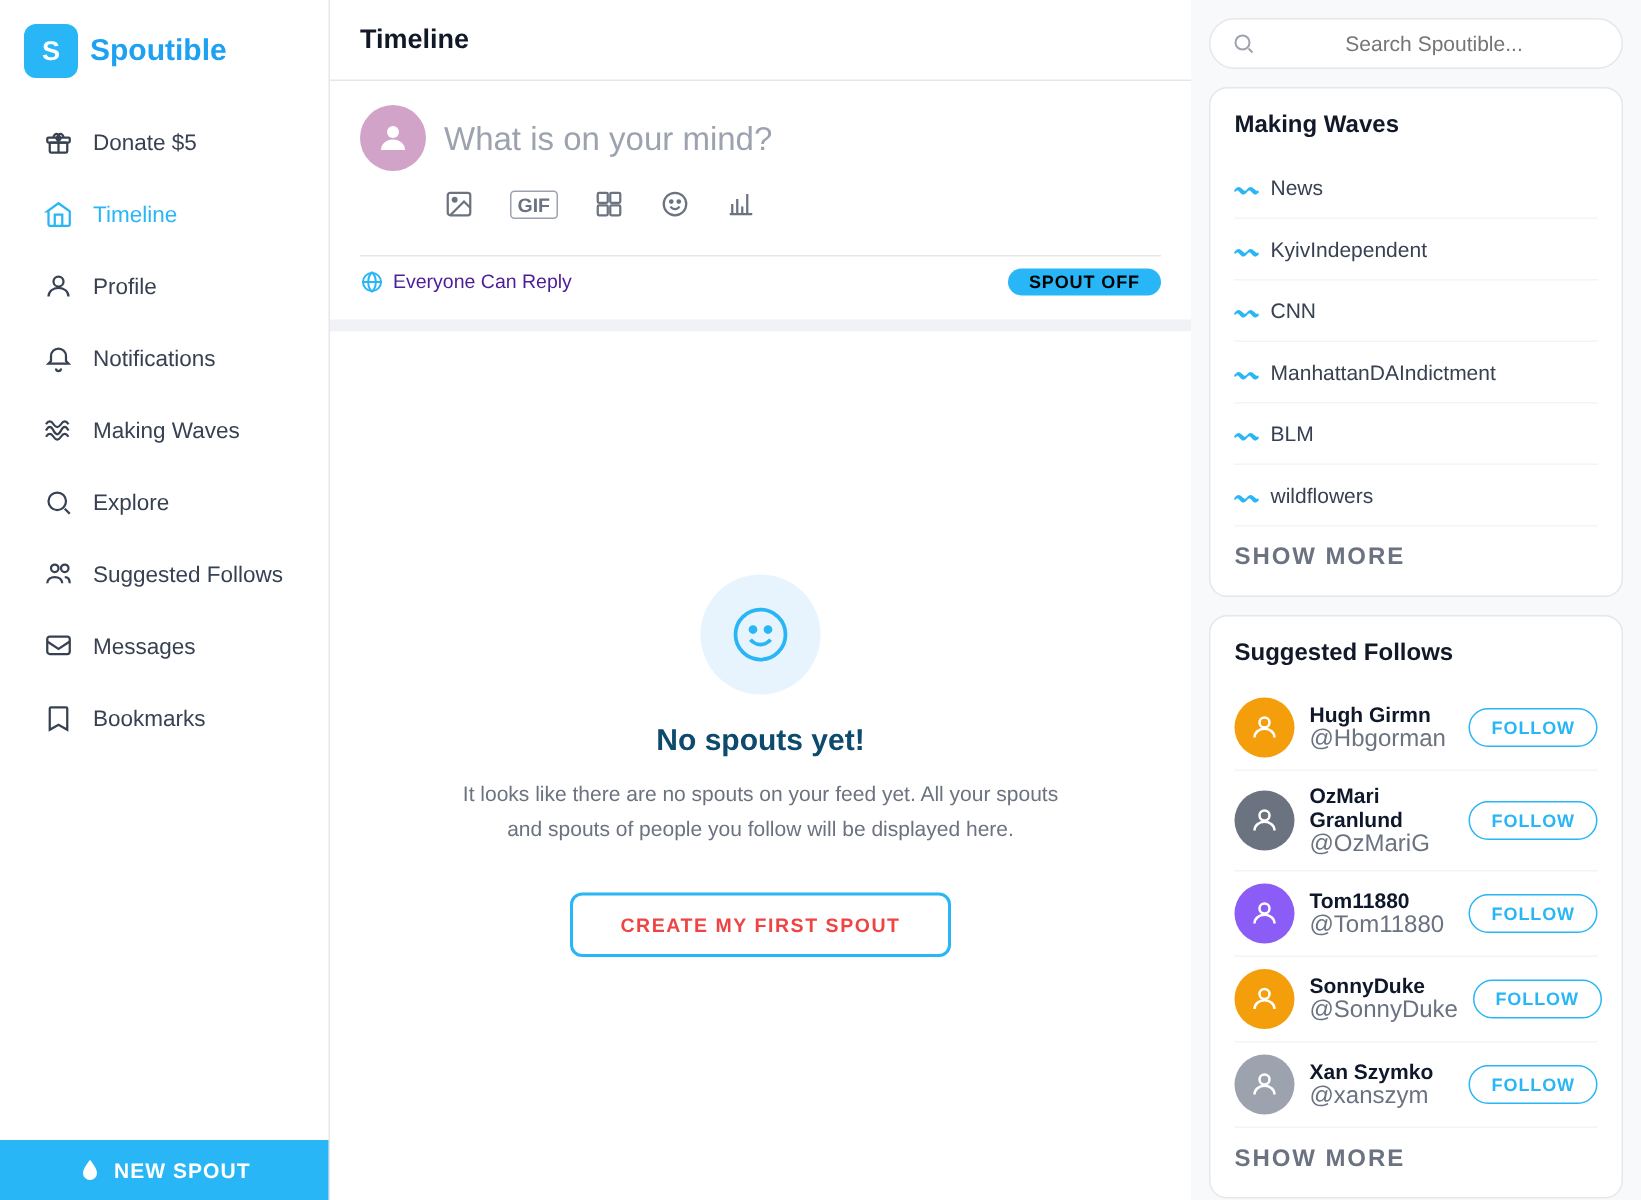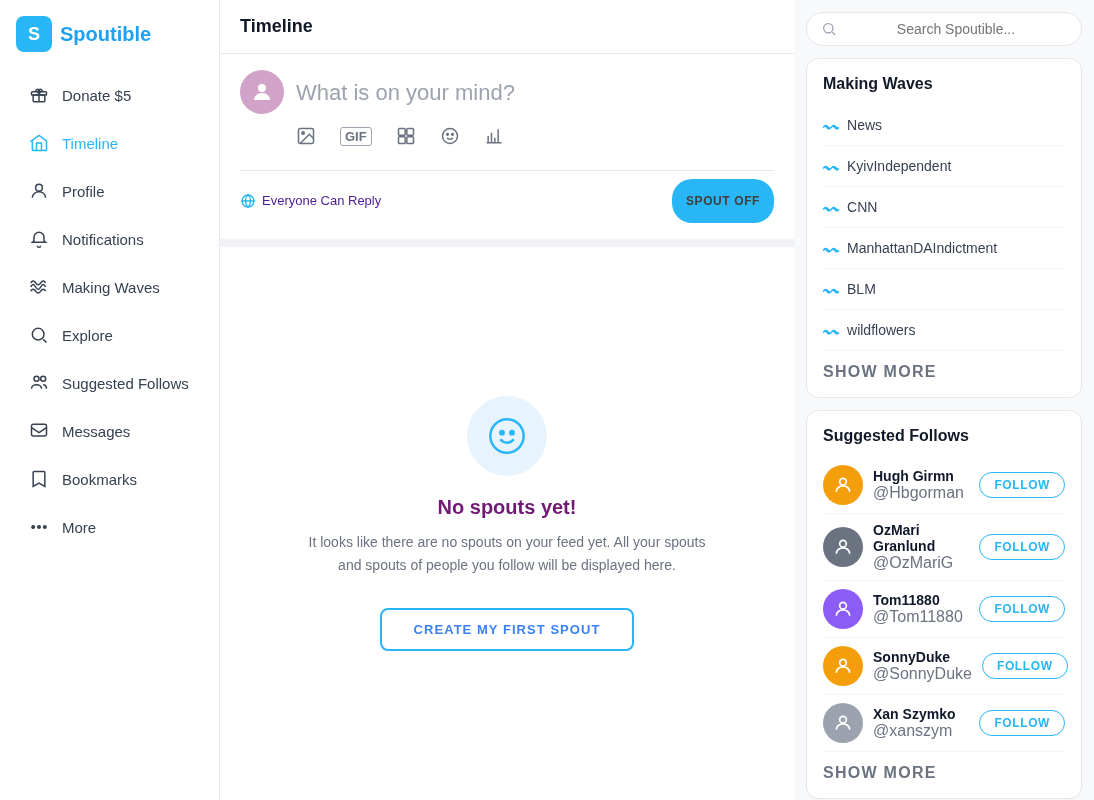--- a/index.html
+++ b/index.html
@@ -166,23 +166,23 @@
       display: flex;
       align-items: flex-start;
       gap: 6px;
       color: #4c1d95;
       font-size: 13px;
       cursor: pointer;
     }
     .everyone-reply svg { width: 16px; height: 16px; fill: none; stroke: #29b6f6; stroke-width: 2; }
     .spout-off-btn {
       background: #29b6f6;
-      color: #404040;
+      color: #000000;
       border: none;
-      padding: 15px 14px;
+      padding: 2px 14px;
       border-radius: 20px;
       font-size: 12px;
       font-weight: 700;
       letter-spacing: 0.05em;
       cursor: pointer;
     }
 
     
     .empty-state {
       background: #fff;
@@ -200,35 +200,35 @@
       background: #e8f4fd;
       display: flex;
       align-items: center;
       justify-content: center;
       margin-bottom: 20px;
     }
     .empty-icon-circle svg { width: 40px; height: 40px; fill: none; stroke: #29b6f6; stroke-width: 1.5; }
     .empty-title {
       font-size: 20px;
       font-weight: 700;
-      color: #701a75;
+      color: #0c4a6e;
       margin-bottom: 12px;
     }
     .empty-desc {
       font-size: 14px;
       color: #6b7280;
       text-align: center;
       max-width: 400px;
       line-height: 1.6;
       margin-bottom: 32px;
     }
     .create-spout-btn {
       border: 2px solid #29b6f6;
       background: #fff;
-      color: #3b82f6;
+      color: #ef4444;
       padding: 12px 32px;
       border-radius: 8px;
       font-size: 13px;
       font-weight: 700;
       letter-spacing: 0.08em;
       cursor: pointer;
     }
 
     
     .right-sidebar {
@@ -441,33 +441,29 @@
 
     <div class="nav-item">
       <span class="nav-icon">
         <svg viewBox="0 0 24 24">
             <path d="M6 3h12a1 1 0 011 1v17l-7-4-7 4V4a1 1 0 011-1z"></path>
           </svg>
       </span>
       <span>Bookmarks</span>
     </div>
 
-    <div class="nav-item">
-      <span class="nav-icon">
-        <svg viewBox="0 0 24 24">
-            <circle cx="5" cy="12" r="1.5" fill="currentColor"></circle>
-            <circle cx="12" cy="12" r="1.5" fill="currentColor"></circle>
-            <circle cx="19" cy="12" r="1.5" fill="currentColor"></circle>
-          </svg>
-      </span>
-      <span>More</span>
-    </div>
 
   </nav>
 
+  <button class="new-spout-btn">
+    <svg width="16" height="16" viewBox="0 0 24 24" fill="white">
+        <path d="M12 2C12 2 5 10 5 15a7 7 0 0014 0C19 10 12 2 12 2z"></path>
+      </svg>
+    <span>NEW SPOUT</span>
+  </button>
 </aside>
 
 <main class="main-content">
   <div class="timeline-header">
     <span>Timeline</span>
   </div>
 
   <div class="compose-box">
     <div class="compose-top">
       <div class="avatar-circle">

